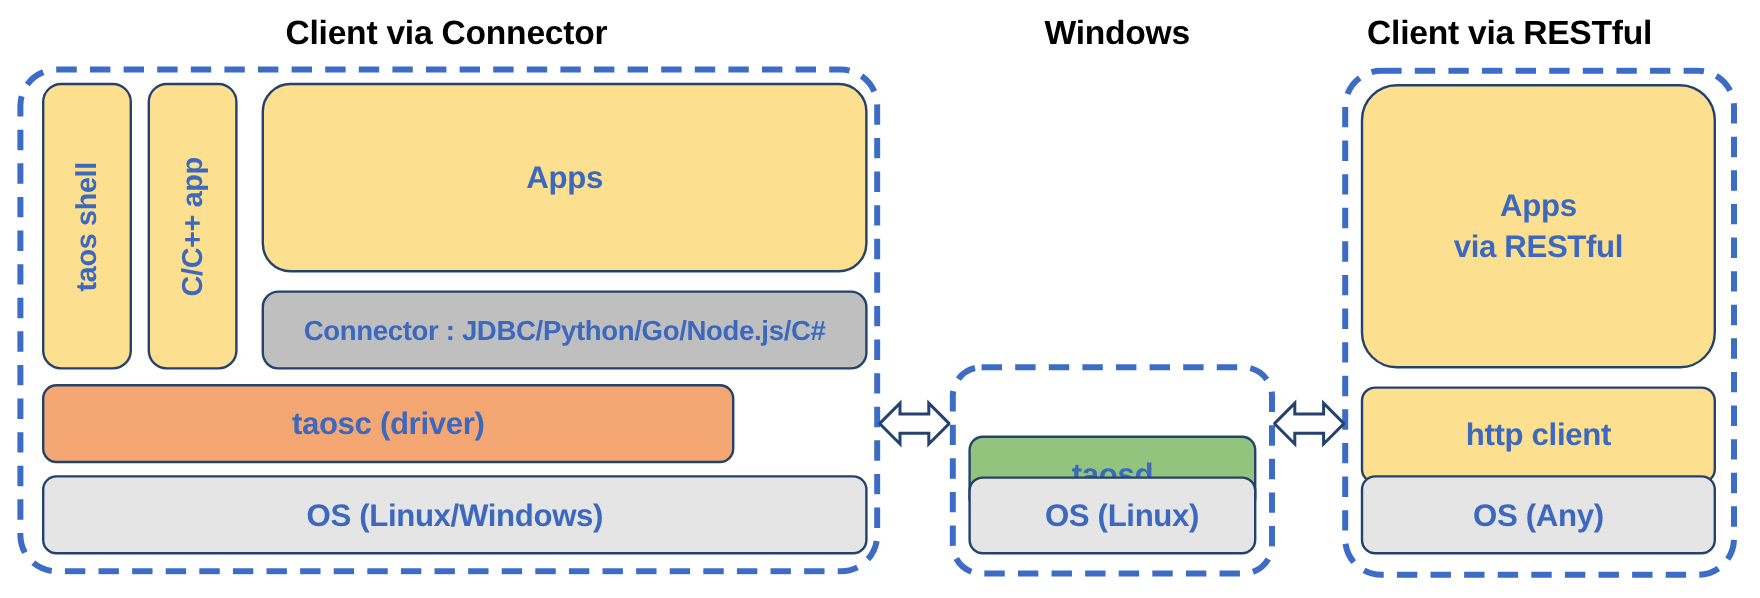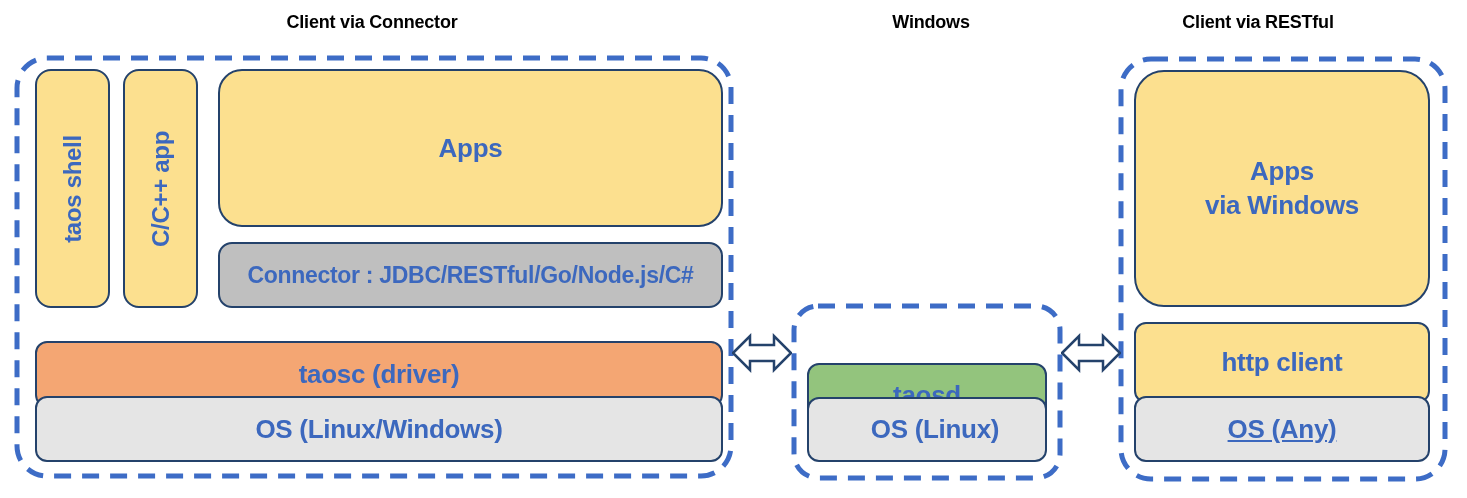--- a/index.html
+++ b/index.html
@@ -5,21 +5,21 @@
   html,body{margin:0;padding:0;background:#ffffff;}
   .stage{
     position:relative;
     width:1467px;height:498px;
     background:#ffffff;
     font-family:"Liberation Sans",sans-serif;
     overflow:hidden;
   }
   .section-title{
     position:absolute;
-    font-size:18px;font-weight:bold;color:#000000;
+    font-size:28px;font-weight:bold;color:#000000;
     text-align:center;letter-spacing:-0.2px;
   }
   .dashed-svg{position:absolute;}
   .box{
     position:absolute;box-sizing:border-box;
     border:2.5px solid #24426B;
     display:flex;align-items:center;justify-content:center;
     font-weight:bold;color:#3C68BE;
     font-size:26px;letter-spacing:-0.3px;
     text-align:center;
@@ -57,33 +57,33 @@
     <rect x="3" y="3" width="324" height="420" rx="30" fill="none" stroke="#3D6CC6" stroke-width="5" stroke-dasharray="17 11"></rect>
   </svg>
 
   <div class="box yellow r16 vlabel" style="left:35px;top:69px;width:75px;height:239px;">
     <span>taos shell</span>
   </div>
   <div class="box yellow r16 vlabel" style="left:123px;top:69px;width:75px;height:239px;">
     <span>C/C++ app</span>
   </div>
   <div class="box yellow r24" style="left:218px;top:69px;width:505px;height:158px;">Apps</div>
-  <div class="box gray" style="left:218px;top:242px;width:505px;height:66px;border-radius:14px;font-size:23px;">Connector : JDBC/RESTful/Go/Node.js/C#</div>
-  <div class="box orange r12" style="left:35px;top:320px;width:688px;height:66px;margin-top:21px;">taosc (driver)</div>
+  <div class="box gray" style="left:218px;top:242px;width:505px;height:66px;border-radius:14px;font-size:23px;">Connector : JDBC/Python/Go/Node.js/C#</div>
+  <div class="box orange r12" style="left:35px;top:320px;width:577px;height:66px;">taosc (driver)</div>
   <div class="box blue-fill r12" style="left:35px;top:396px;width:688px;height:66px;">OS (Linux/Windows)</div>
 
   <div class="box green r12" style="left:807px;top:322px;width:240px;height:64px;margin-top:41px;">taosd</div>
   <div class="box blue-fill r12" style="left:807px;top:397px;width:240px;height:65px;padding-left:16px;">OS (Linux)</div>
 
   <div class="box yellow r30 two-line" style="left:1134px;top:70px;width:296px;height:237px;">
     <span>Apps</span>
-    <span>via Windows</span>
+    <span>via RESTful</span>
   </div>
   <div class="box yellow r12" style="left:1134px;top:322px;width:296px;height:81px;">http client</div>
-  <div class="box blue-fill r12" style="left:1134px;top:396px;width:296px;height:66px;text-decoration:underline;">OS (Any)</div>
+  <div class="box blue-fill r12" style="left:1134px;top:396px;width:296px;height:66px;">OS (Any)</div>
 
   <svg class="arrow" style="left:732px;top:332px;" width="60" height="42" viewBox="0 0 60 42">
     <polygon points="1,21 18,4 18,13 42,13 42,4 59,21 42,38 42,29 18,29 18,38" fill="#ffffff" stroke="#24426B" stroke-width="2.5" stroke-linejoin="miter"></polygon>
   </svg>
   <svg class="arrow" style="left:1061px;top:332px;" width="60" height="42" viewBox="0 0 60 42">
     <polygon points="1,21 18,4 18,13 42,13 42,4 59,21 42,38 42,29 18,29 18,38" fill="#ffffff" stroke="#24426B" stroke-width="2.5" stroke-linejoin="miter"></polygon>
   </svg>
 
 </div>
 

